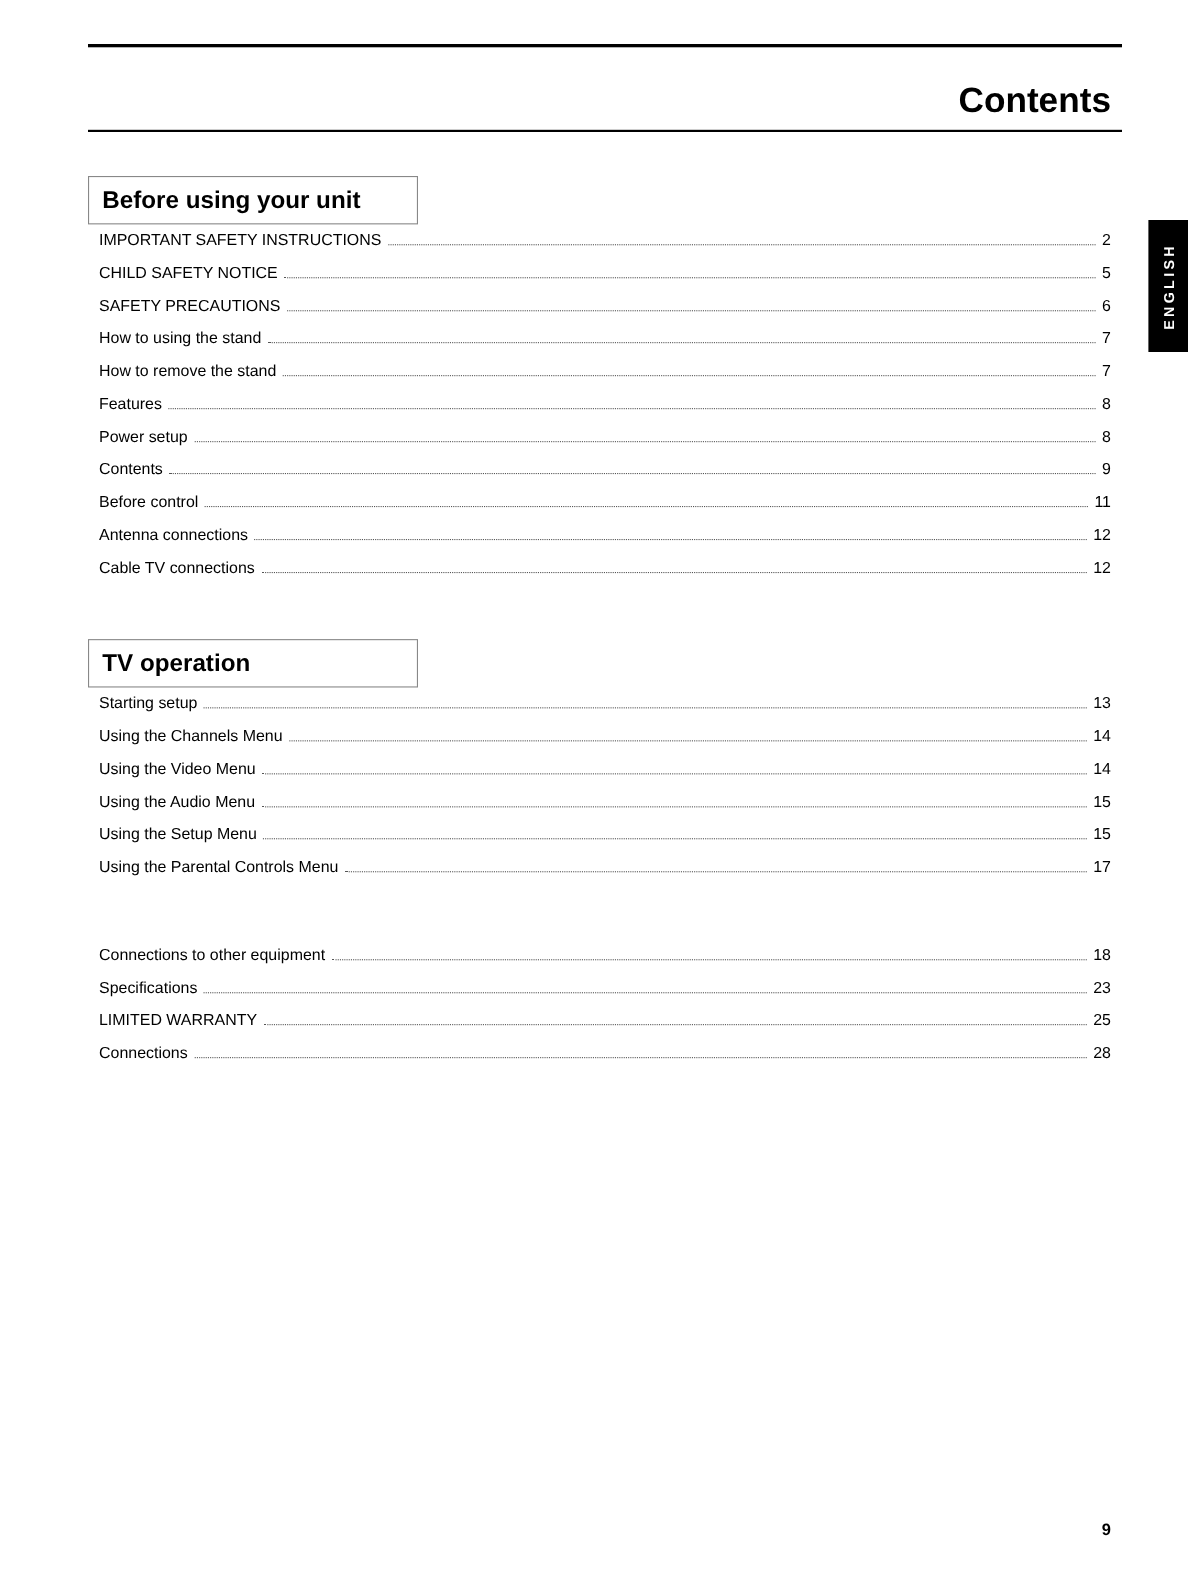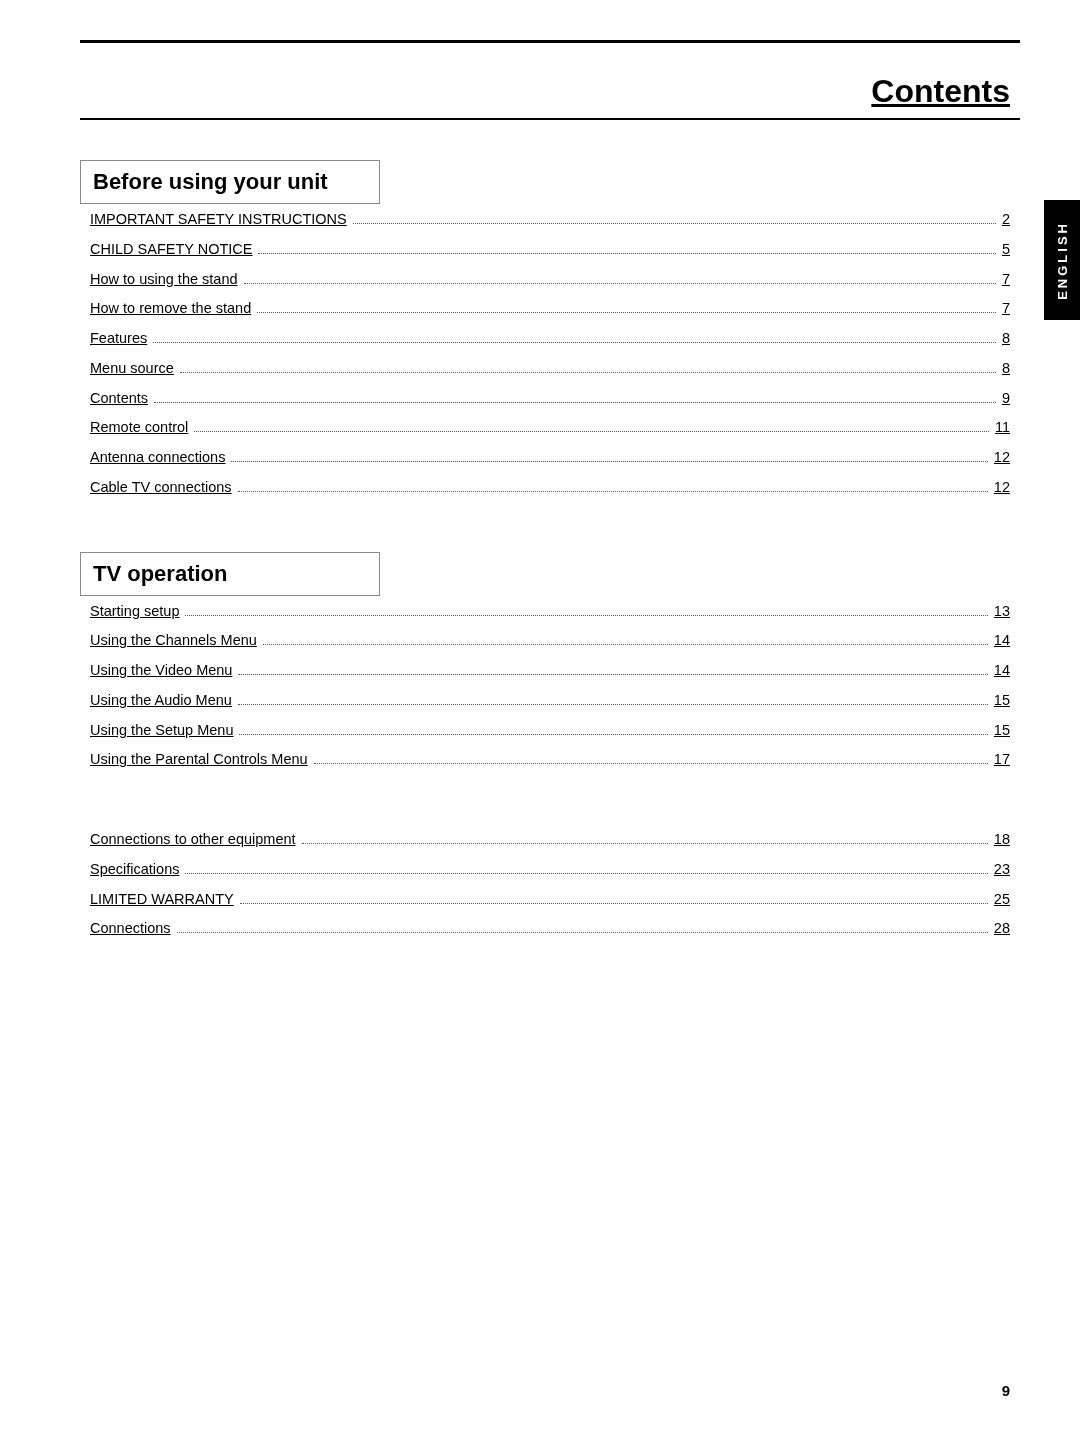--- a/index.html
+++ b/index.html
@@ -15,21 +15,20 @@
       font-family: Arial, Helvetica, sans-serif;
       position: relative;
       overflow: hidden;
     }
 
     .page-container {
       width: 100%;
       height: 100%;
       padding: 40px 60px 39px 80px;
       position: relative;
-      text-decoration: underline;
     }
 
     
     .top-border {
       width: 100%;
       height: 3px;
       background: #000;
       margin-bottom: 30px;
     }
 
@@ -143,46 +142,51 @@
             <span class="entry-label">IMPORTANT SAFETY INSTRUCTIONS</span>
             <span class="dots"></span>
             <span class="page-num">2</span>
           </div>
           <div class="toc-entry">
             <span class="entry-label">CHILD SAFETY NOTICE</span>
             <span class="dots"></span>
             <span class="page-num">5</span>
           </div>
           <div class="toc-entry">
+            <span class="entry-label">SAFETY PRECAUTIONS</span>
+            <span class="dots"></span>
+            <span class="page-num">6</span>
+          </div>
+          <div class="toc-entry">
             <span class="entry-label">How to using the stand</span>
             <span class="dots"></span>
             <span class="page-num">7</span>
           </div>
           <div class="toc-entry">
             <span class="entry-label">How to remove the stand</span>
             <span class="dots"></span>
             <span class="page-num">7</span>
           </div>
           <div class="toc-entry">
             <span class="entry-label">Features</span>
             <span class="dots"></span>
             <span class="page-num">8</span>
           </div>
           <div class="toc-entry">
-            <span class="entry-label">Menu source</span>
+            <span class="entry-label">Power setup</span>
             <span class="dots"></span>
             <span class="page-num">8</span>
           </div>
           <div class="toc-entry">
             <span class="entry-label">Contents</span>
             <span class="dots"></span>
             <span class="page-num">9</span>
           </div>
           <div class="toc-entry">
-            <span class="entry-label">Remote control</span>
+            <span class="entry-label">Before control</span>
             <span class="dots"></span>
             <span class="page-num">11</span>
           </div>
           <div class="toc-entry">
             <span class="entry-label">Antenna connections</span>
             <span class="dots"></span>
             <span class="page-num">12</span>
           </div>
           <div class="toc-entry">
             <span class="entry-label">Cable TV connections</span>

